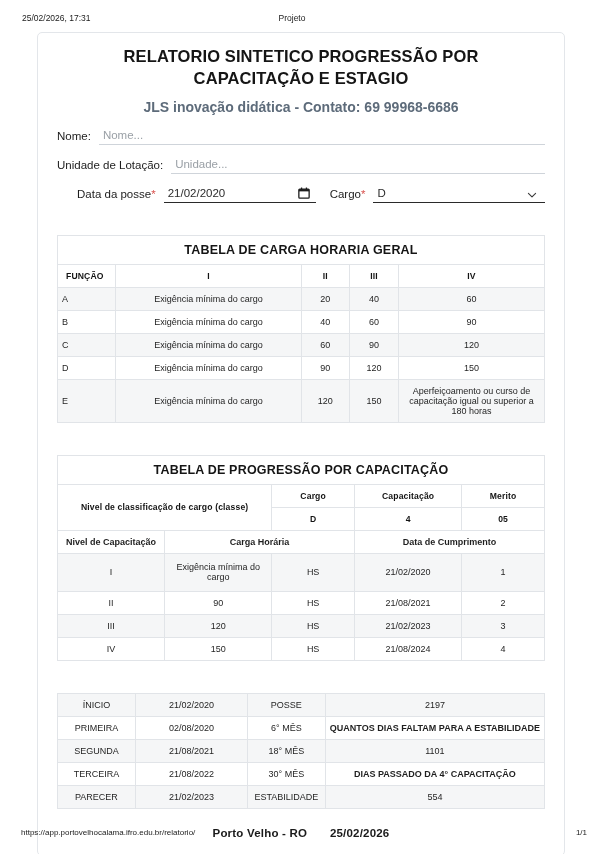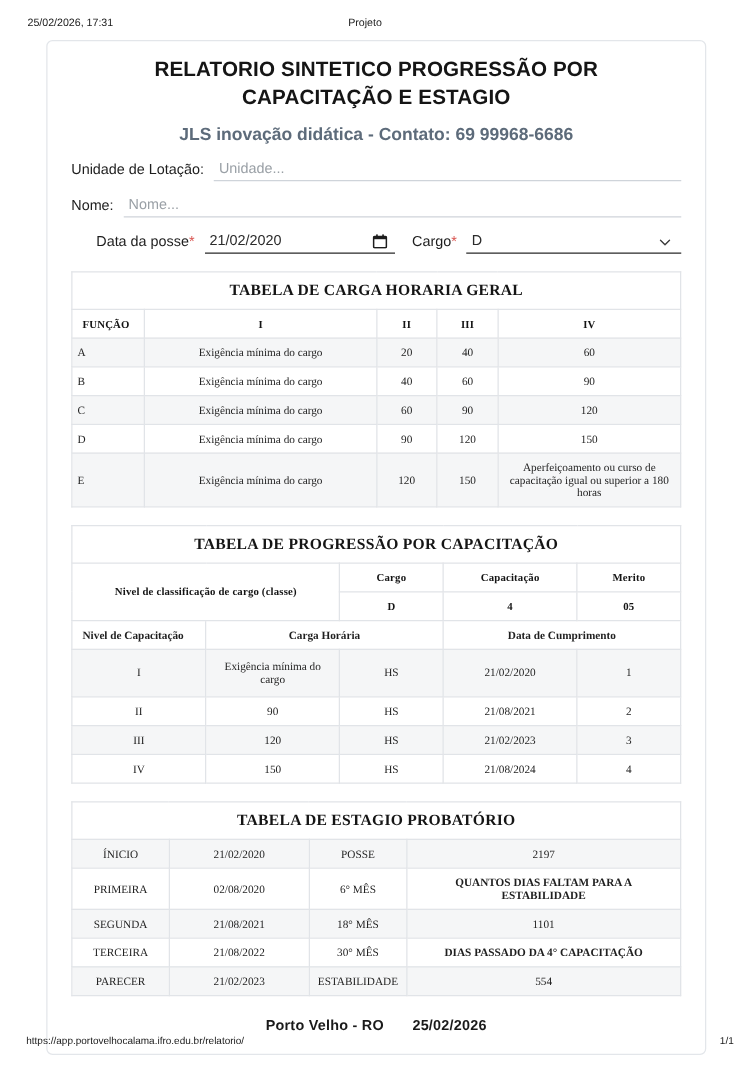--- a/index.html
+++ b/index.html
@@ -114,21 +114,21 @@
     position: relative;
     flex: 1;
     border-bottom: 1.6px solid #2a2a2a;
     display: flex; align-items: center;
     padding: 2px 4px 3px 4px;
   }
   .select-wrap .sval { font-size: 11.5px; color: #2b2b2b; flex: 1; }
   .chev { flex: none; width: 12px; height: 12px; margin-right: 3px; }
 
   
-  .tbl-block { margin-top: 14px; padding: 0 2px; font-family: Liberation Serif, serif; }
+  .tbl-block { margin-top: 32px; padding: 0 2px; }
   table.rt {
     width: 100%;
     border-collapse: collapse;
     table-layout: fixed;
     font-size: 9px;
     color: #1f1f1f;
   }
   table.rt th, table.rt td {
     border: 1px solid #e1e4e8;
     padding: 6px 4px;
@@ -185,27 +185,27 @@
   </div>
 
   <div class="card">
 
     <h1 class="doc-title">RELATORIO SINTETICO PROGRESSÃO POR CAPACITAÇÃO E ESTAGIO</h1>
     <div class="doc-sub">JLS inovação didática - Contato: 69 99968-6686</div>
 
     <div class="form">
 
       <div class="form-row">
+        <span class="f-label">Nome:</span>
+        <input class="f-input" type="text" placeholder="Nome..." style="">
+      </div>
+
+      <div class="form-row">
         <span class="f-label">Unidade de Lotação:</span>
         <input class="f-input" type="text" placeholder="Unidade..." style="">
-      </div>
-
-      <div class="form-row">
-        <span class="f-label">Nome:</span>
-        <input class="f-input" type="text" placeholder="Nome..." style="">
       </div>
 
       <div class="form-row">
         <span class="f-label"><span>Data da posse</span><span class="req">*</span></span>
 
         <div class="date-wrap">
           <span class="dval">21/02/2020</span>
           <span class="cal-ico">
             <svg width="12" height="12" viewBox="0 0 14 14" aria-hidden="true">
               <rect x="1" y="2.5" width="12" height="10.5" rx="1" fill="none" stroke="#1d1d1d" stroke-width="1.5"></rect>
@@ -355,23 +355,20 @@
 
     <div class="tbl-block">
       <table class="rt">
         <colgroup>
           <col style="width:16%">
             <col style="width:23%">
             <col style="width:16%">
             <col style="width:45%">
         </colgroup>
         <tbody>
-          <tr>
-            <td class="tbl-title" colspan="4">TABELA DE ESTAGIO PROBATÓRIO</td>
-          </tr>
 
           <tr class="stripe">
             <td class="c">ÍNICIO</td>
             <td class="c">21/02/2020</td>
             <td class="c">POSSE</td>
             <td class="c">2197</td>
           </tr>
           <tr>
             <td class="c">PRIMEIRA</td>
             <td class="c">02/08/2020</td>

